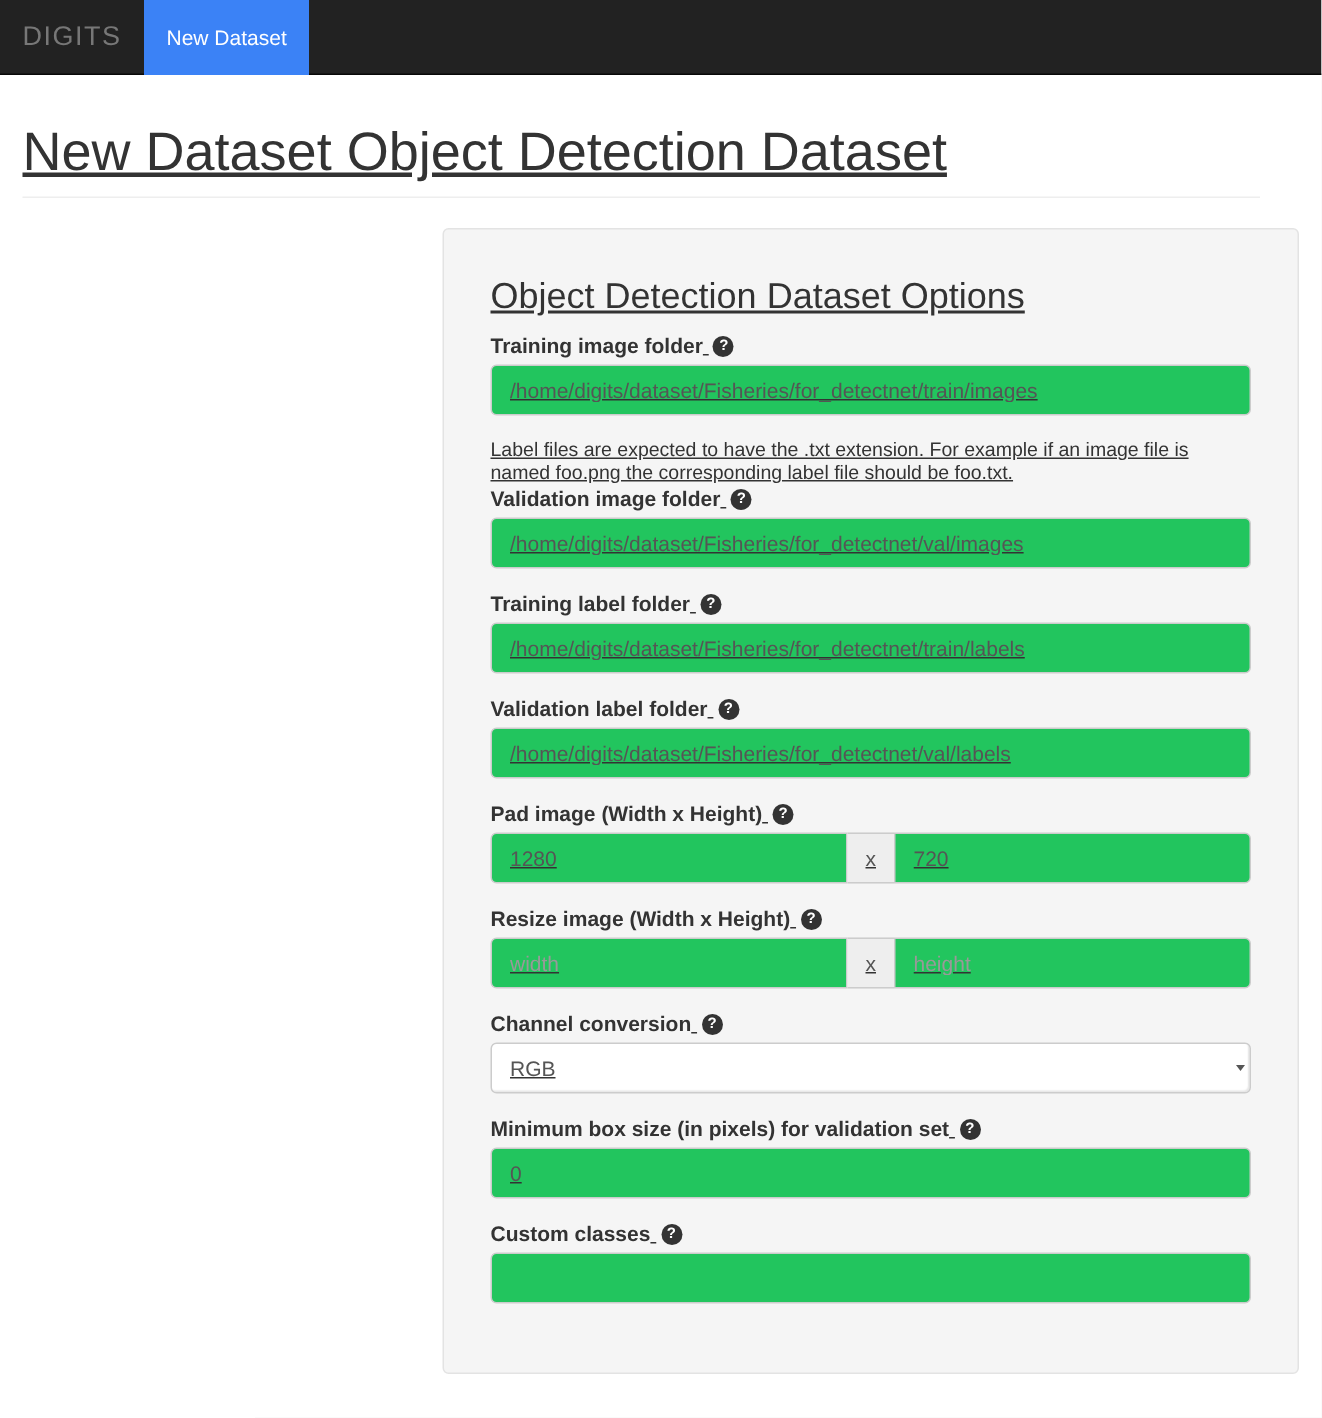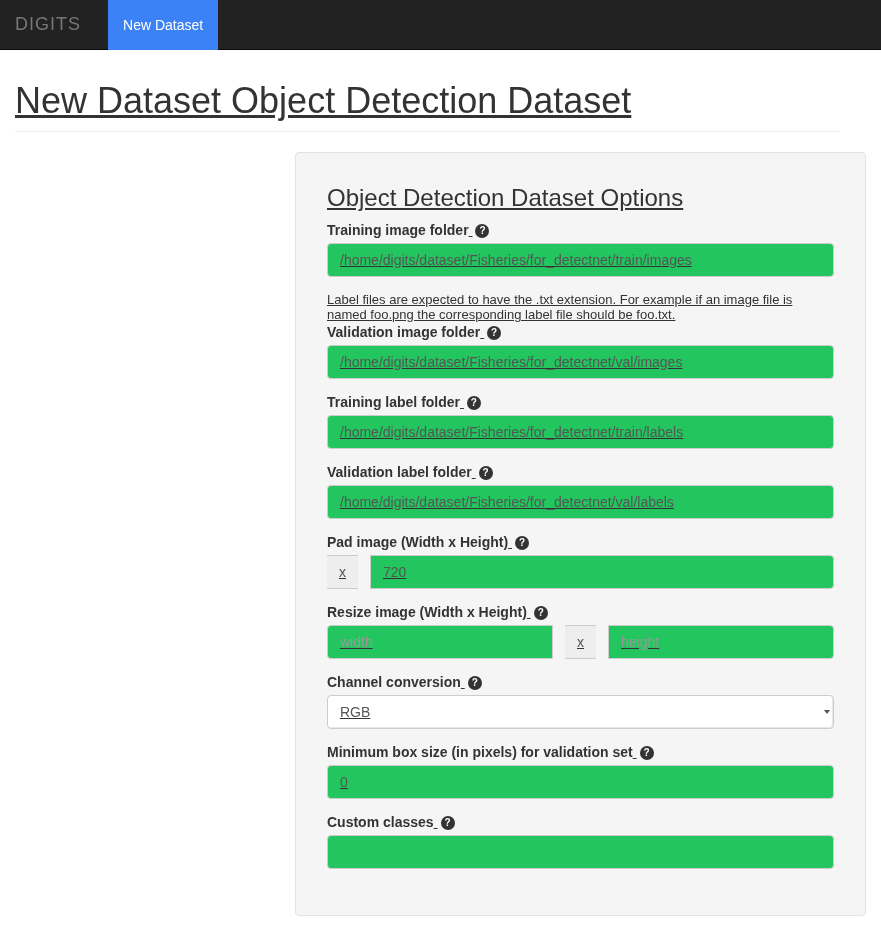--- a/index.html
+++ b/index.html
@@ -1,19 +1,18 @@
 <!DOCTYPE html>
 <html><head>
   <meta charset="utf-8">
   <style>
     * {
       box-sizing: border-box;
       margin: 0;
       padding: 0;
-      gap: 12px;
     }
     body {
       font-family: "Helvetica Neue", Helvetica, Arial, sans-serif;
       font-size: 14px;
       color: #333;
       background: #fff;
     }
     .navbar {
       background: #222;
       border-bottom: 1px solid #080808;
@@ -201,20 +200,21 @@
     <div class="form-group">
       <label class="form-label">Validation label folder</label>
       <span class="question-icon">?</span>
       <input type="text" class="form-control" value="/home/digits/dataset/Fisheries/for_detectnet/val/labels" style="">
     </div>
 
     <div class="form-group">
       <label class="form-label">Pad image (Width x Height)</label>
       <span class="question-icon">?</span>
       <div class="input-group">
+        <input type="text" class="form-control" value="1280" style="">
         <span class="input-group-addon">x</span>
         <input type="text" class="form-control" value="720" style="">
       </div>
     </div>
 
     <div class="form-group">
       <label class="form-label">Resize image (Width x Height)</label>
       <span class="question-icon">?</span>
       <div class="input-group">
         <input type="text" class="form-control" placeholder="width" style="">

